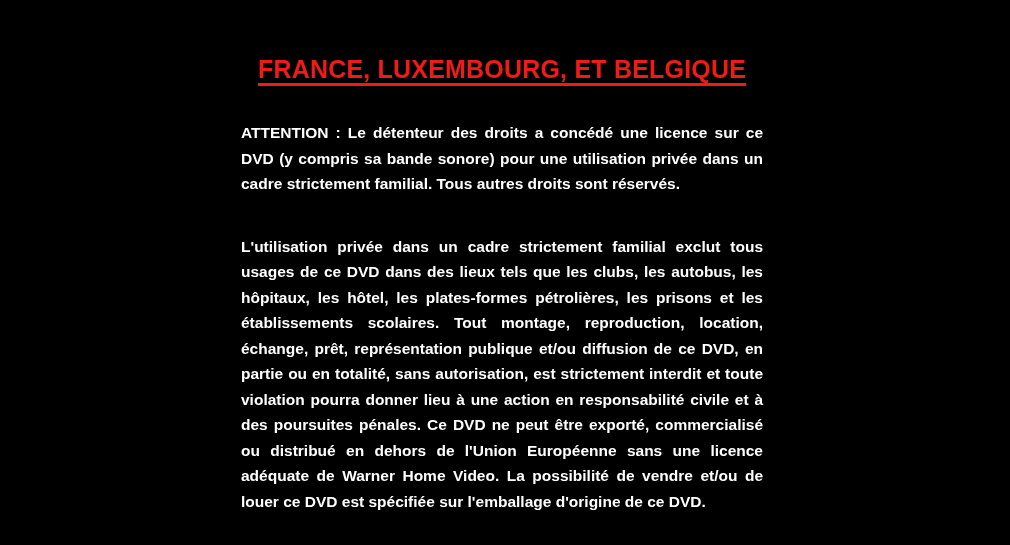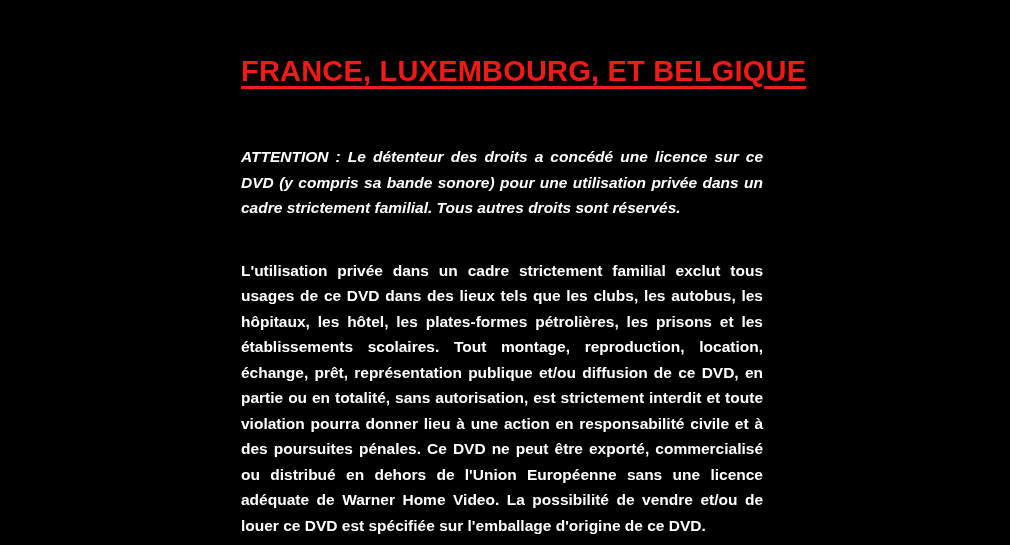--- a/index.html
+++ b/index.html
@@ -20,41 +20,40 @@
     background: #000000;
   }
   .content {
     position: absolute;
     left: 241px;
     top: 55px;
     width: 522px;
   }
   .heading {
     color: #f01a16;
-    font-size: 29px;
+    font-size: 25px;
     font-weight: bold;
     letter-spacing: 0.2px;
     text-align: center;
     text-decoration: underline;
     text-underline-offset: 5px;
     text-decoration-thickness: 3px;
     margin: 0;
     white-space: nowrap;
   }
   .body-text {
     color: #ffffff;
     font-size: 15.5px;
     font-weight: bold;
     line-height: 25.5px;
     text-align: justify;
     margin: 0;
   }
   .para-1 {
-    margin-top: 56px;
-    font-style: italic;
+    margin-top: 36px;
   }
   .para-2 {
     margin-top: 37px;
   }
 </style>
 </head>
 <body>
 
 <div class="screen">
   <div class="content">

